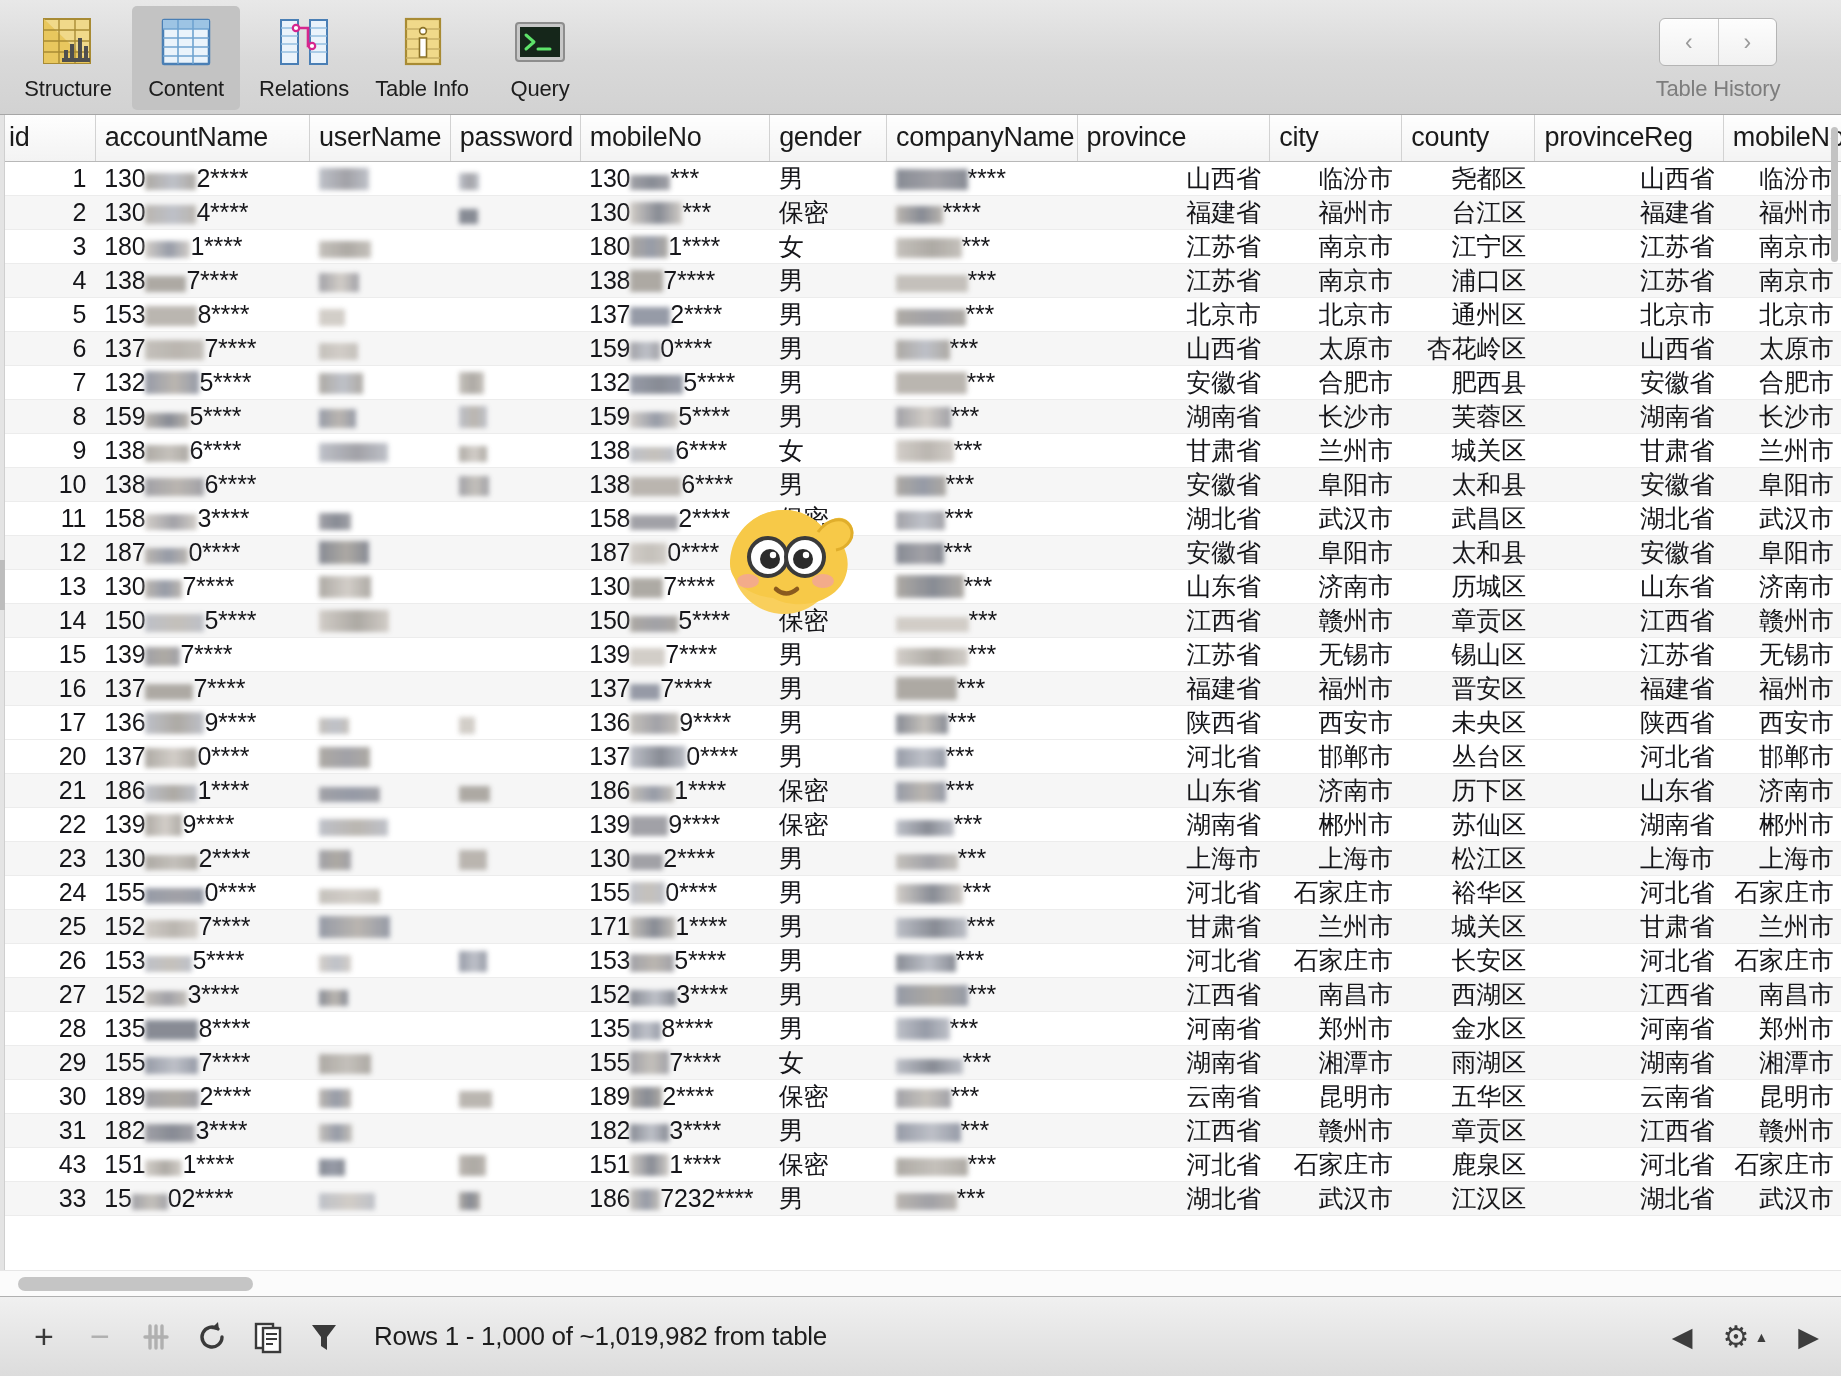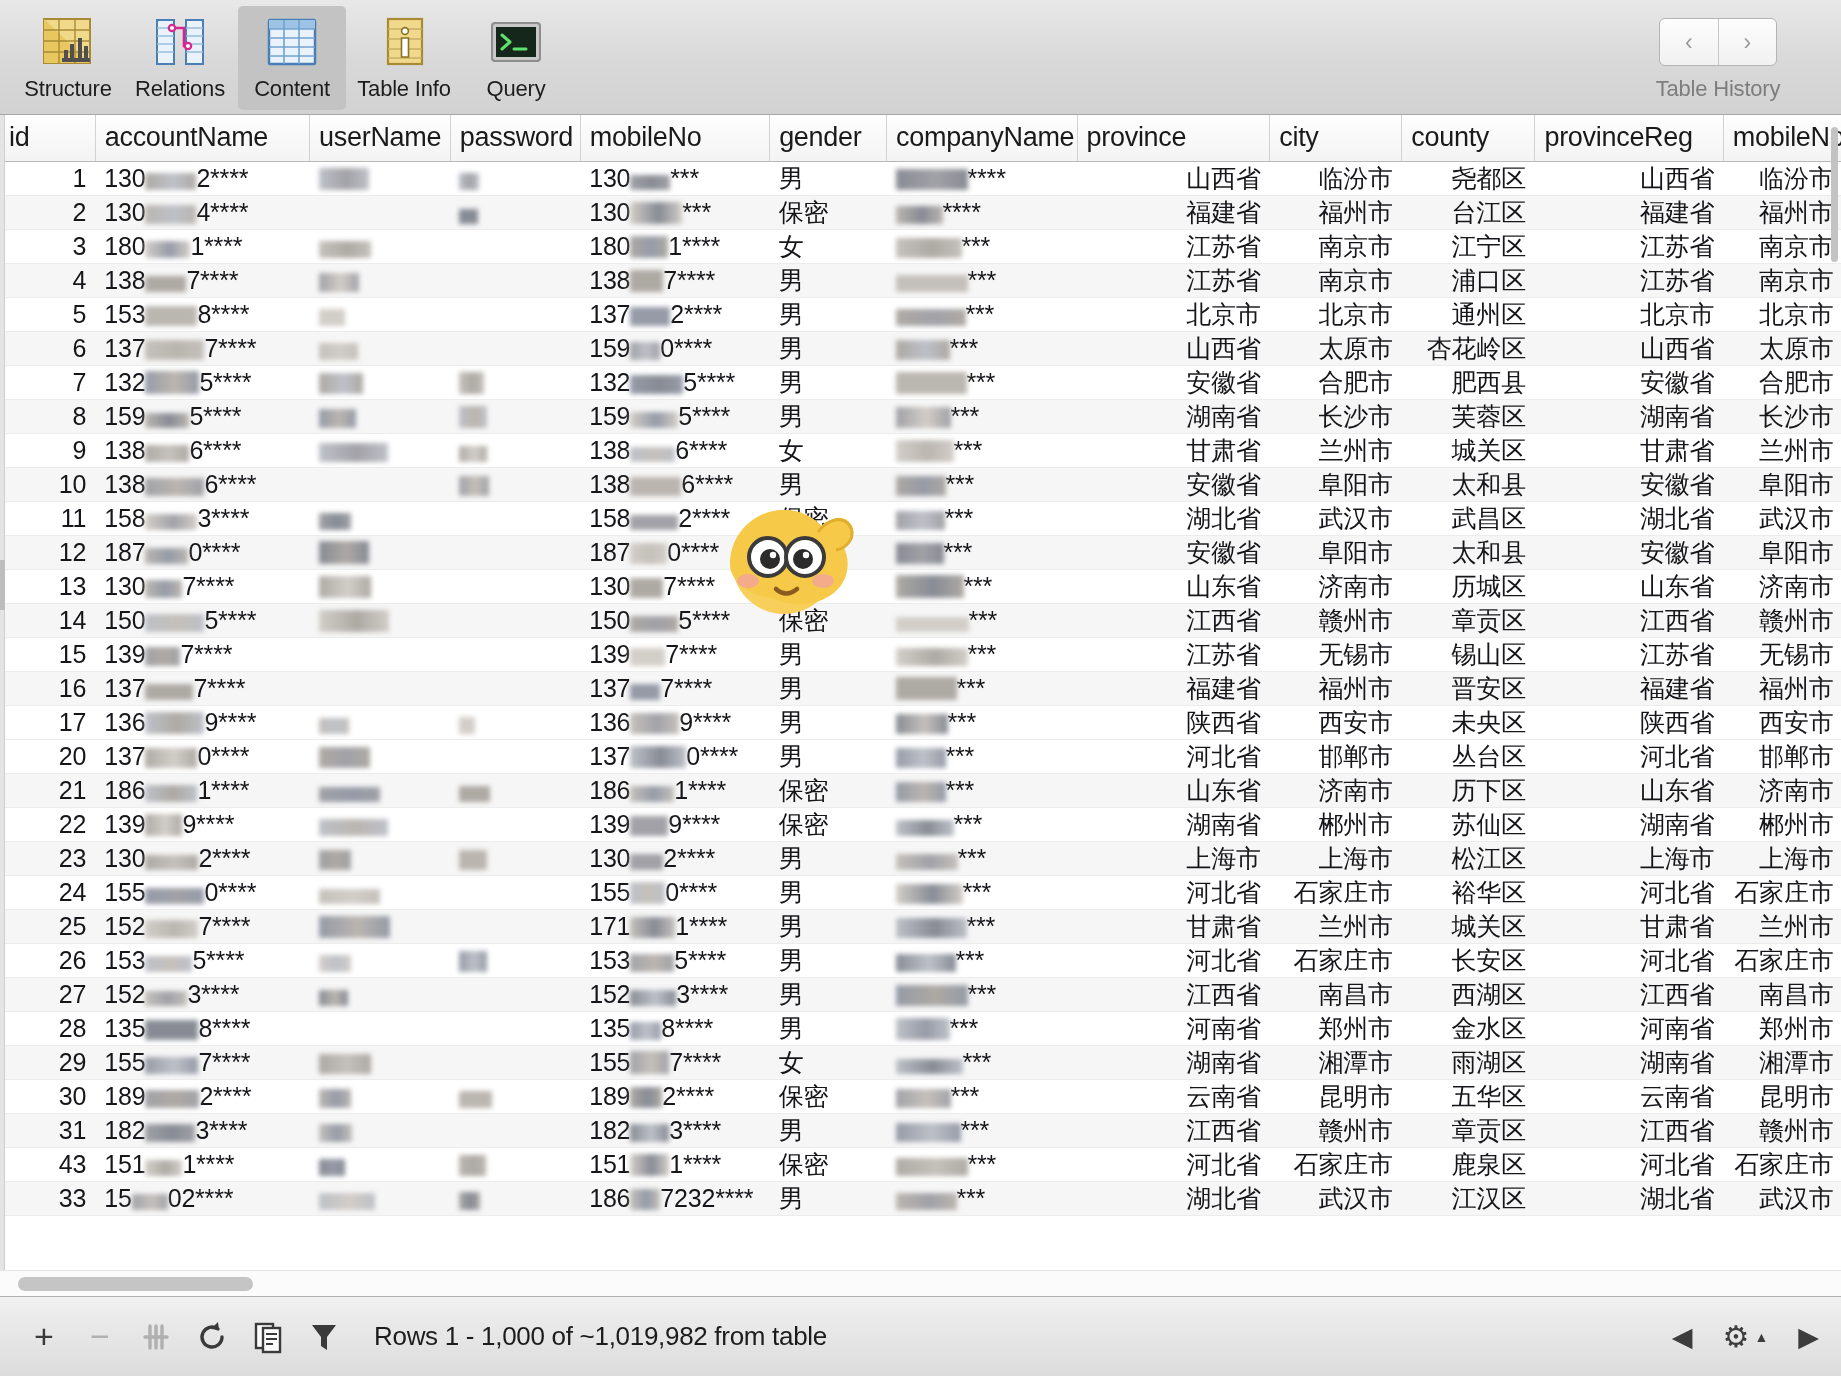--- a/index.html
+++ b/index.html
@@ -15,21 +15,21 @@
   
   .toolbar {
     position: relative;
     height: 115px;
     background: linear-gradient(to bottom, #e8e8e8 0%, #d9d9d9 52%, #d2d2d2 100%);
     border-bottom: 1px solid #a6a6a6;
     display: flex;
     align-items: flex-start;
     padding: 6px 14px 0 14px;
   }
-  .tb-left { display: flex; align-items: flex-start; gap: 4px; }
+  .tb-left { display: flex; align-items: flex-start; gap: 10px; }
   .tb-spacer { flex: 1 1 auto; }
   .tb-right { display: flex; align-items: flex-start; gap: 0px; padding-right: 4px; }
 
   .tb-item {
     width: 108px;
     height: 104px;
     display: flex;
     flex-direction: column;
     align-items: center;
     justify-content: flex-start;
@@ -222,20 +222,38 @@
                 <rect x="38" y="22" width="4" height="22"></rect>
               <rect x="24" y="34" width="4" height="10"></rect>
                 <rect x="44" y="30" width="4" height="14"></rect>
               <rect x="22" y="42" width="28" height="4"></rect>
             </g>
           </svg>
         </span>
         <span class="tb-label">Structure</span>
       </div>
 
+      <div class="tb-item selected">
+        <span class="tb-icon">
+          <svg width="56" height="52" viewBox="0 0 56 52">
+            <rect x="5" y="4" width="46" height="44" rx="1" fill="#eaf3fb" stroke="#4a7fb5" stroke-width="2.5"></rect>
+            <rect x="5" y="4" width="46" height="9" fill="#9dc4e4"></rect>
+            <g stroke="#6fa3d0" stroke-width="1.6">
+              <line x1="5" y1="13" x2="51" y2="13"></line>
+                <line x1="5" y1="22" x2="51" y2="22"></line>
+              <line x1="5" y1="31" x2="51" y2="31"></line>
+                <line x1="5" y1="40" x2="51" y2="40"></line>
+              <line x1="20" y1="4" x2="20" y2="48"></line>
+                <line x1="35" y1="4" x2="35" y2="48"></line>
+            </g>
+          </svg>
+        </span>
+        <span class="tb-label">Content</span>
+      </div>
+
       <div class="tb-item">
         <span class="tb-icon">
           <svg width="56" height="52" viewBox="0 0 56 52">
             <rect x="5" y="4" width="17" height="44" fill="#eaf3fb" stroke="#4a7fb5" stroke-width="2"></rect>
             <rect x="34" y="4" width="17" height="44" fill="#eaf3fb" stroke="#4a7fb5" stroke-width="2"></rect>
             <g stroke="#8fbade" stroke-width="1.4">
               <line x1="5" y1="12" x2="22" y2="12"></line>
                 <line x1="5" y1="20" x2="22" y2="20"></line>
               <line x1="5" y1="28" x2="22" y2="28"></line>
                 <line x1="5" y1="36" x2="22" y2="36"></line>
@@ -243,38 +261,20 @@
                 <line x1="34" y1="20" x2="51" y2="20"></line>
               <line x1="34" y1="28" x2="51" y2="28"></line>
                 <line x1="34" y1="36" x2="51" y2="36"></line>
             </g>
             <path d="M20 12 H32 V30 H36" fill="none" stroke="#d6268e" stroke-width="2.6"></path>
             <circle cx="20" cy="12" r="3.2" fill="#fff" stroke="#d6268e" stroke-width="2.2"></circle>
             <circle cx="36" cy="30" r="3.2" fill="#fff" stroke="#d6268e" stroke-width="2.2"></circle>
           </svg>
         </span>
         <span class="tb-label">Relations</span>
-      </div>
-
-      <div class="tb-item selected">
-        <span class="tb-icon">
-          <svg width="56" height="52" viewBox="0 0 56 52">
-            <rect x="5" y="4" width="46" height="44" rx="1" fill="#eaf3fb" stroke="#4a7fb5" stroke-width="2.5"></rect>
-            <rect x="5" y="4" width="46" height="9" fill="#9dc4e4"></rect>
-            <g stroke="#6fa3d0" stroke-width="1.6">
-              <line x1="5" y1="13" x2="51" y2="13"></line>
-                <line x1="5" y1="22" x2="51" y2="22"></line>
-              <line x1="5" y1="31" x2="51" y2="31"></line>
-                <line x1="5" y1="40" x2="51" y2="40"></line>
-              <line x1="20" y1="4" x2="20" y2="48"></line>
-                <line x1="35" y1="4" x2="35" y2="48"></line>
-            </g>
-          </svg>
-        </span>
-        <span class="tb-label">Content</span>
       </div>
 
 
       <div class="tb-item">
         <span class="tb-icon">
           <svg width="56" height="52" viewBox="0 0 56 52">
             <rect x="12" y="3" width="34" height="45" fill="#f0d98a" stroke="#a88b34" stroke-width="2.2"></rect>
             <g stroke="#c7ae63" stroke-width="1.4">
               <line x1="12" y1="13" x2="46" y2="13"></line>
                 <line x1="12" y1="23" x2="46" y2="23"></line>

